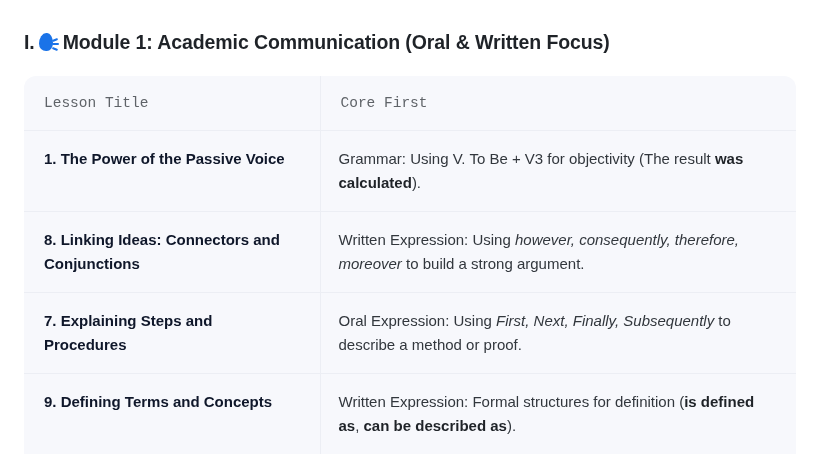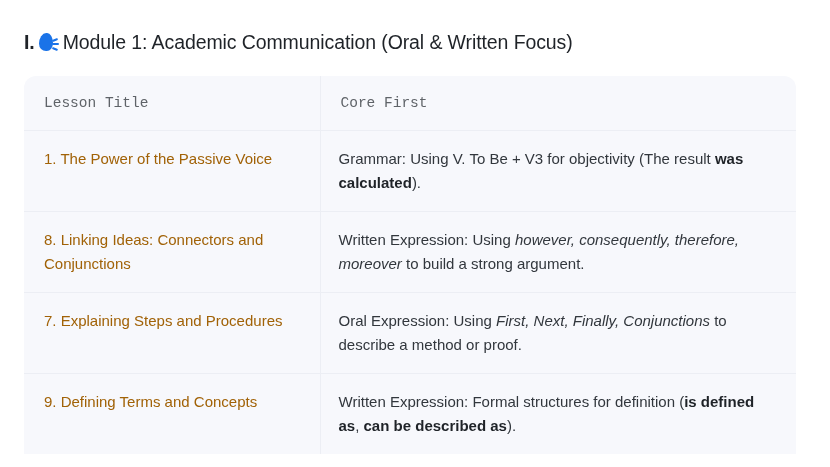--- a/index.html
+++ b/index.html
@@ -61,21 +61,21 @@
     position: absolute;
     background: #1a73e8;
     height: 1.8px;
     border-radius: 1px;
   }
   .heading-emoji .line1 { width: 6px; left: 13px; top: 5.5px;  transform: rotate(-22deg); }
   .heading-emoji .line2 { width: 7px; left: 13.5px; top: 10px; }
   .heading-emoji .line3 { width: 6px; left: 13px; top: 14.5px; transform: rotate(22deg); }
 
   .heading-text {
-    font-weight: normal;
+    font-weight: bold;
   }
 
   
   .table-wrap {
     position: absolute;
     left: 24px;
     top: 76px;
     width: 772px;
     background: #f7f8fc;
     border-radius: 12px 12px 0 0;
@@ -119,23 +119,23 @@
   tbody tr td {
     border-bottom: 1px solid #eceef4;
   }
   tbody tr:last-child td {
     border-bottom: none;
   }
 
   .cell-title {
     padding: 16px 24px 16px 20px;
     font-size: 15px;
-    font-weight: normal;
+    font-weight: bold;
     line-height: 24px;
-    color: #a16207;
+    color: #0f172a;
   }
   .cell-focus {
     padding: 16px 20px 16px 18px;
     font-size: 15px;
     font-weight: normal;
     line-height: 24px;
     color: #32373d;
   }
   .cell-focus b { font-weight: bold; color: #1f2328; }
   .cell-focus i { font-style: italic; }
@@ -180,21 +180,21 @@
           </td>
           <td class="col-b">
             <div class="cell-focus">Written Expression: Using <i>however, consequently, therefore, moreover</i> to build a strong argument.</div>
           </td>
         </tr>
         <tr>
           <td class="col-a">
             <div class="cell-title">7. Explaining Steps and Procedures</div>
           </td>
           <td class="col-b">
-            <div class="cell-focus">Oral Expression: Using <i>First, Next, Finally, Conjunctions</i> to describe a method or proof.</div>
+            <div class="cell-focus">Oral Expression: Using <i>First, Next, Finally, Subsequently</i> to describe a method or proof.</div>
           </td>
         </tr>
         <tr>
           <td class="col-a">
             <div class="cell-title">9. Defining Terms and Concepts</div>
           </td>
           <td class="col-b">
             <div class="cell-focus">Written Expression: Formal structures for definition (<b>is defined as</b>, <b>can be described as</b>).</div>
           </td>
         </tr>

